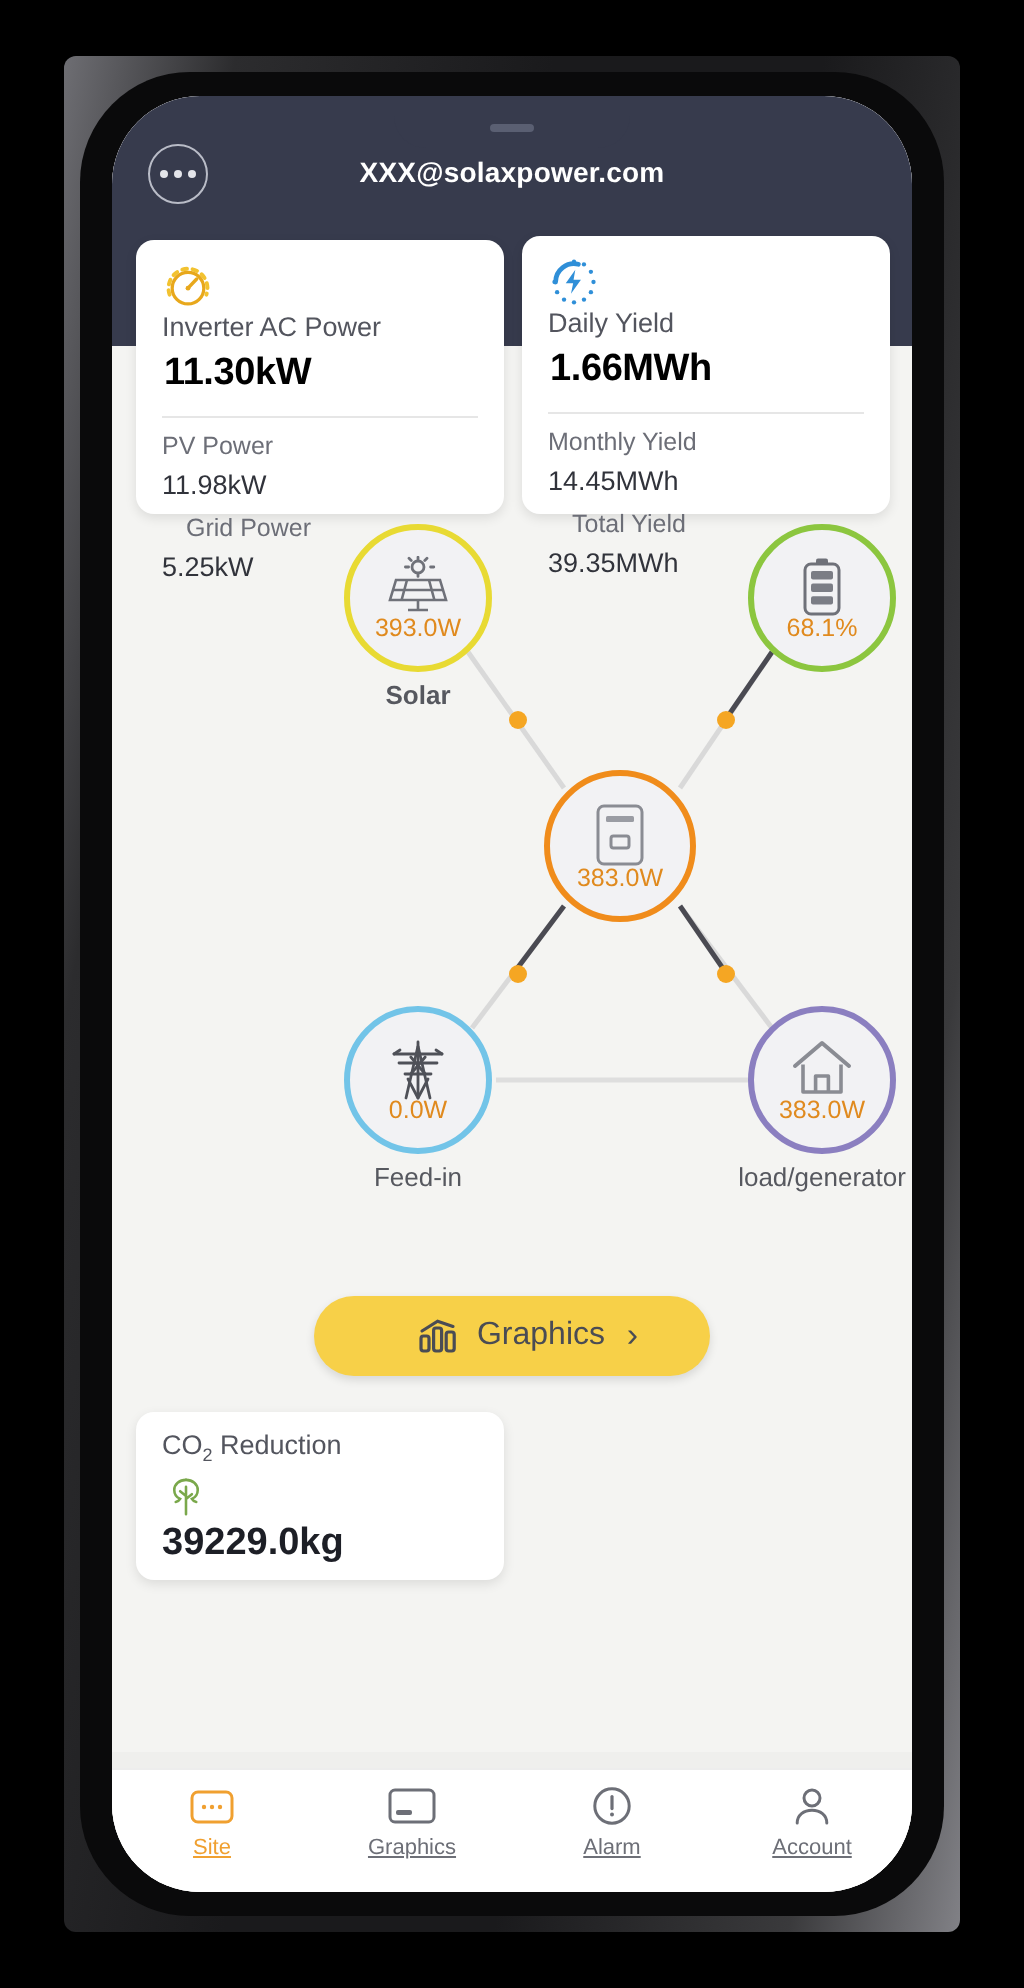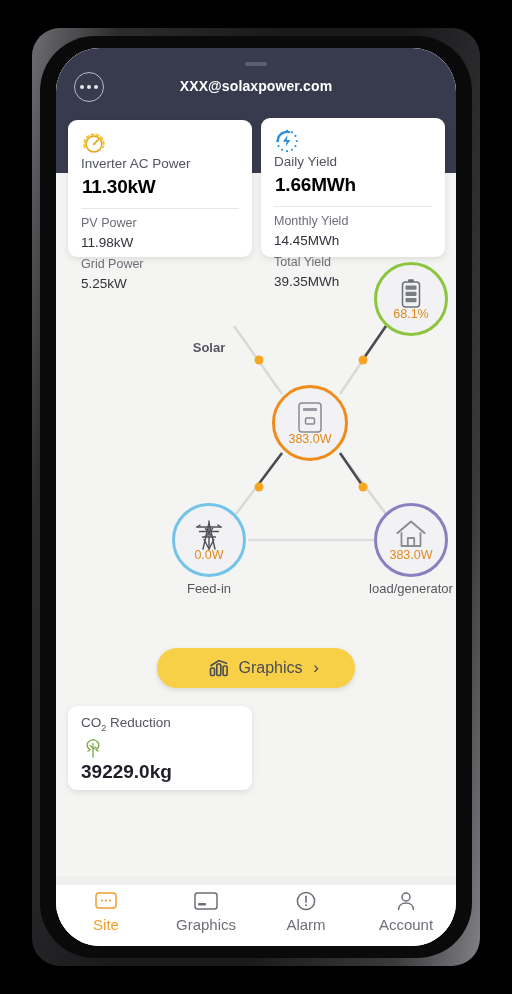--- a/index.html
+++ b/index.html
@@ -8,21 +8,21 @@
     background: #000;
     font-family: "Liberation Sans", sans-serif;
     overflow: hidden;
   }
 
   
   #phone-frame {
     position: absolute;
     left: 32px; top: 28px;
     width: 448px; height: 938px;
-    border-radius: 28px;
+    border-radius: 6px;
     background: linear-gradient(100deg,#6e6e73 0%,#2c2c2e 14%,#1a1a1c 40%,#1a1a1c 62%,#3a3a3c 86%,#818186 100%);
     box-shadow: 0 0 0 1px #000;
   }
   #phone-inner-bezel {
     position: absolute;
     left: 8px; top: 8px; right: 8px; bottom: 8px;
     border-radius: 55px;
     background: #0a0a0b;
   }
   #screen {
@@ -108,21 +108,21 @@
   .card-sub-label {
     position: absolute; left: 13px;
     font-size: 12.5px; color: #6c6e77;
   }
   .card-sub-value {
     position: absolute; left: 13px;
     font-size: 13.5px; color: #31333b;
   }
   .sub1-label { top: 96px; }
   .sub1-value { top: 115px; }
-  .sub2-label { top: 137px; }
+  .sub2-label { top: 137px; margin-left: 12px; }
   .sub2-value { top: 156px; }
   #card-yield .sub1-label { top: 96px; }
   #card-yield .sub1-value { top: 115px; }
   #card-yield .sub2-label { top: 137px; }
   #card-yield .sub2-value { top: 156px; }
 
   
   #flow-diagram {
     position: absolute; left: 0; top: 212px; width: 400px; height: 268px;
   }
@@ -181,21 +181,21 @@
     position: absolute; left: 0; bottom: 0; width: 400px; height: 62px;
     background: #fff;
     border-top: 1px solid #ededed;
     display: flex;
   }
   .tab-item {
     flex: 1; display: flex; flex-direction: column;
     align-items: center; justify-content: center; gap: 5px;
     padding-bottom: 8px;
   }
-  .tab-label { font-size: 15px; color: #6d6f77; }
+  .tab-label { font-size: 11px; color: #6d6f77; text-decoration: underline; }
   .tab-item.active .tab-label { color: #f0a030; }
   .tab-icon { height: 20px; display: flex; align-items: center; }
 
   #content-separator {
     position: absolute; left: 0; bottom: 62px; width: 400px; height: 8px;
     background: #efefed;
   }
 </style>
 </head>
 <body>
@@ -281,20 +281,34 @@
           <line x1="284" y1="193" x2="306" y2="225" stroke="#4a4a52" stroke-width="2.5"></line>
 
           <line x1="192" y1="280" x2="318" y2="280" stroke="#dedede" stroke-width="2.5"></line>
 
           <circle cx="203" cy="100" r="4.5" fill="#f5a623"></circle>
           <circle cx="307" cy="100" r="4.5" fill="#f5a623"></circle>
           <circle cx="203" cy="227" r="4.5" fill="#f5a623"></circle>
           <circle cx="307" cy="227" r="4.5" fill="#f5a623"></circle>
         </svg>
 
+        <div class="node" id="node-solar">
+          <svg class="node-icon" width="34" height="30" viewBox="0 0 34 30">
+            <g stroke="#6f7179" stroke-width="1.4" fill="none" stroke-linecap="round">
+              <circle cx="17" cy="5.5" r="3"></circle>
+              <path d="M17 0.6v1.6M17 8.8v1.4M12.3 5.5h-1.6M23.3 5.5h1.6M13.6 2.2l-1.1-1.1M20.4 2.2l1.1-1.1"></path>
+            </g>
+            <g stroke="#6f7179" stroke-width="1.3" fill="none">
+              <path d="M6 12h22l3 10H3z"></path>
+              <path d="M4.6 17h24.8M11.5 12l-2.7 10M22.5 12l2.7 10"></path>
+              <path d="M17 22v5M12 27h10"></path>
+            </g>
+          </svg>
+          <div class="node-value">393.0W</div>
+        </div>
         <div class="node-caption" id="cap-solar">Solar</div>
 
         <div class="node" id="node-battery">
           <svg class="node-icon" width="26" height="32" viewBox="0 0 26 32">
             <rect x="4.5" y="4" width="17" height="25" rx="3" fill="none" stroke="#6f7179" stroke-width="1.5"></rect>
             <rect x="10" y="1.2" width="6" height="3" rx="1" fill="#6f7179"></rect>
             <rect x="7.5" y="7.5" width="11" height="4.2" rx="1" fill="#7b7d85"></rect>
             <rect x="7.5" y="13.8" width="11" height="4.2" rx="1" fill="#7b7d85"></rect>
             <rect x="7.5" y="20.1" width="11" height="4.2" rx="1" fill="#7b7d85"></rect>
           </svg>

